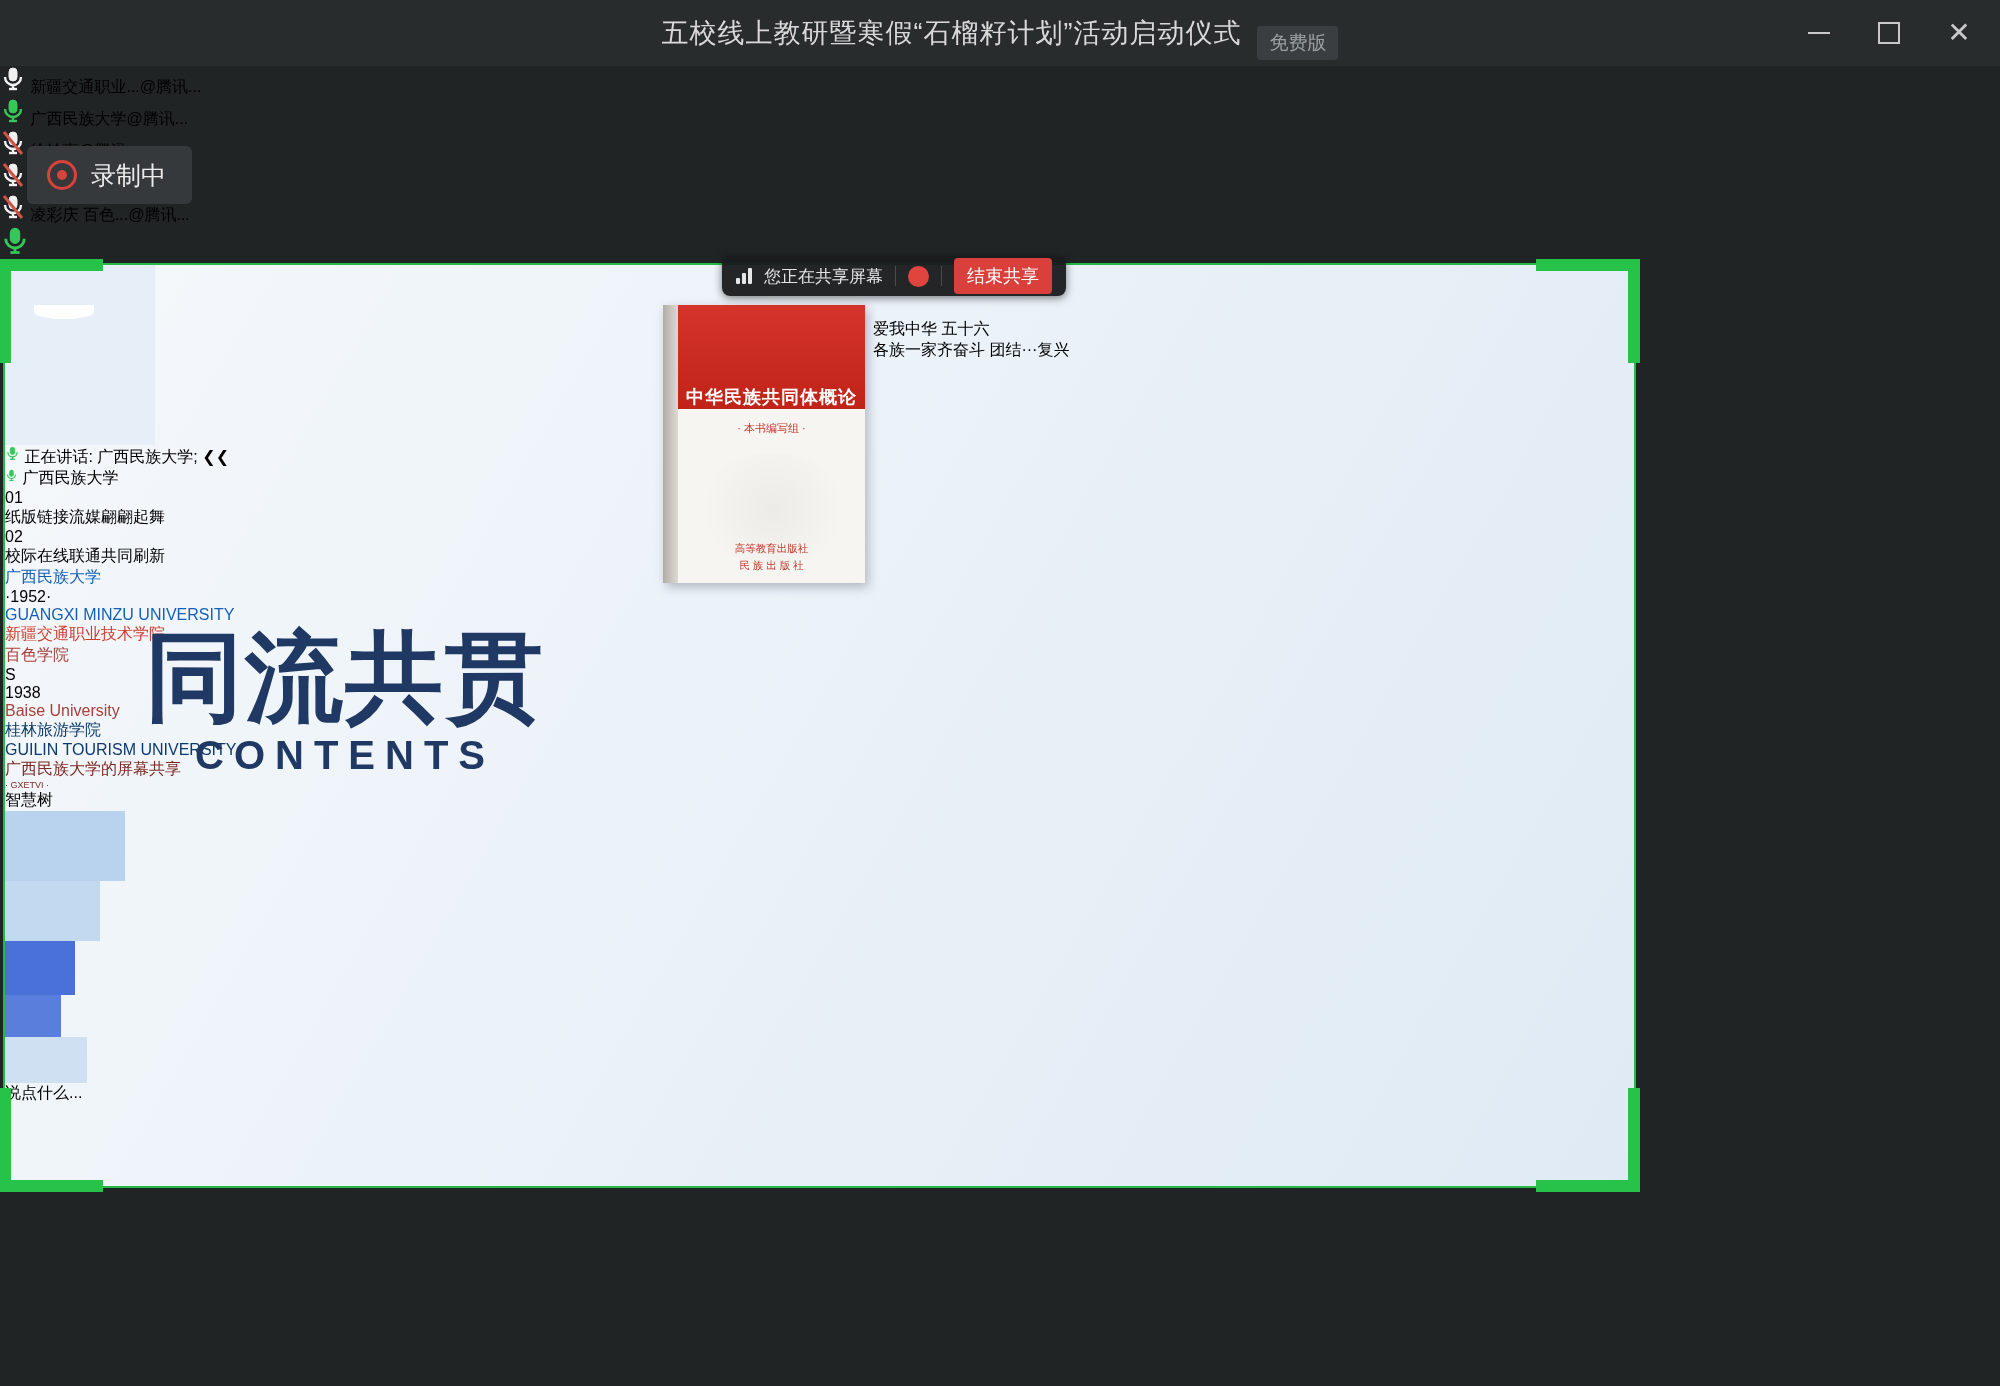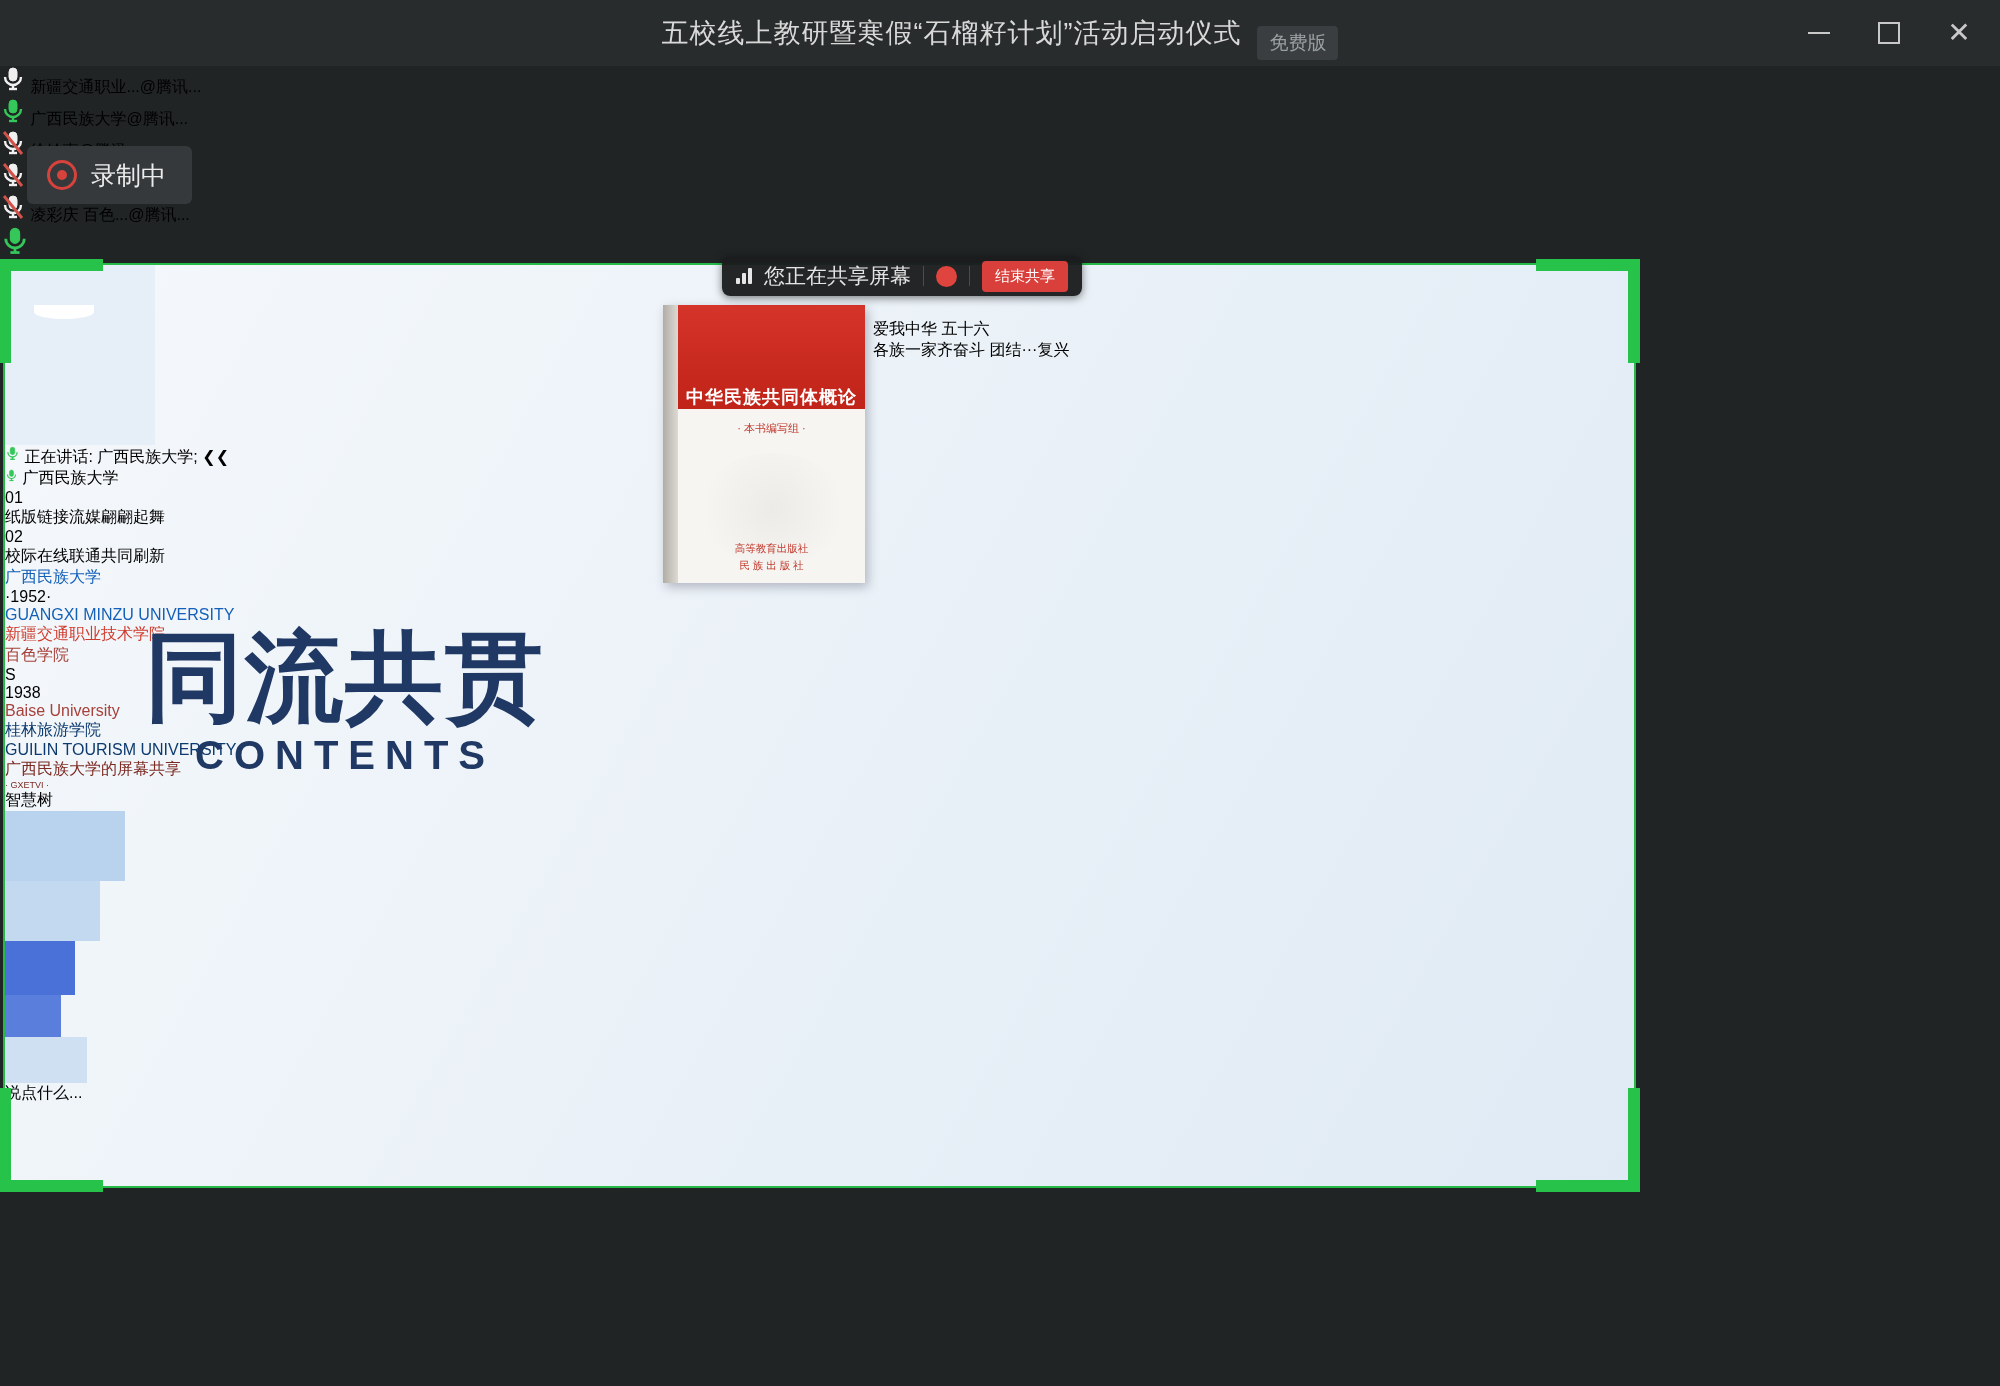--- a/index.html
+++ b/index.html
@@ -30,24 +30,24 @@
          background:linear-gradient(120deg,#f5f8fb 0%,#ebf2f8 45%,#dfeaf4 100%);}
   .corner{position:absolute;width:92px;height:92px;z-index:40;}
   .corner.tl{left:-6px;top:-6px;border-left:12px solid #27c24a;border-top:12px solid #27c24a;}
   .corner.tr{right:-6px;top:-6px;border-right:12px solid #27c24a;border-top:12px solid #27c24a;}
   .corner.bl{left:-6px;bottom:-6px;border-left:12px solid #27c24a;border-bottom:12px solid #27c24a;}
   .corner.br{right:-6px;bottom:-6px;border-right:12px solid #27c24a;border-bottom:12px solid #27c24a;}
 
   
   .share-toolbar{position:absolute;left:722px;top:256px;height:40px;z-index:60;background:rgba(26,28,29,.96);
                  border-radius:8px;display:flex;align-items:center;gap:12px;padding:0 14px;box-shadow:0 2px 8px rgba(0,0,0,.5);}
-  .share-toolbar .status{color:#e3e3e3;font-size:21px;}
+  .share-toolbar .status{color:#e3e3e3;font-size:17px;}
   .tb-div{width:1px;height:20px;background:#4a4d4e;}
   .tb-rec{width:21px;height:21px;border-radius:50%;background:#e0443e;cursor:pointer;}
-  .stop-btn{background:#d9403c;color:#fff;font-size:15px;border:none;border-radius:4px;padding:6px 13px;cursor:pointer;}
+  .stop-btn{background:#d9403c;color:#fff;font-size:18px;border:none;border-radius:4px;padding:6px 13px;cursor:pointer;}
   .sig{display:flex;align-items:flex-end;gap:2px;height:16px;}
   .sig i{width:4px;background:#e6e6e6;border-radius:1px;}
   .sig i:nth-child(1){height:6px;}.sig i:nth-child(2){height:11px;}.sig i:nth-child(3){height:16px;}
 
   
   .slide{position:absolute;inset:0;overflow:hidden;}
   .slide-title{position:absolute;left:130px;top:348px;width:420px;text-align:center;
                font-size:98px;font-weight:800;color:#203864;letter-spacing:2px;}
   .slide-sub{position:absolute;left:130px;top:468px;width:420px;text-align:center;
              font-size:40px;font-weight:600;color:#203864;letter-spacing:10px;}

